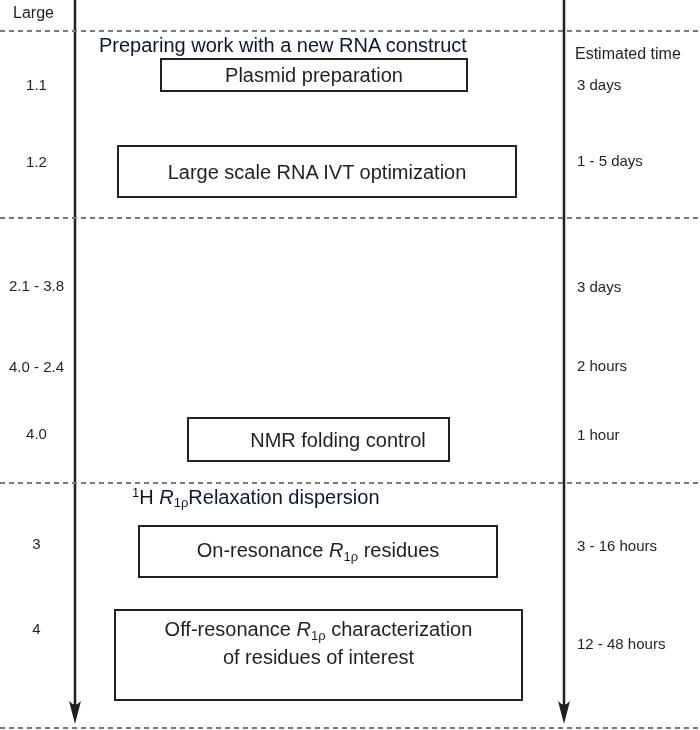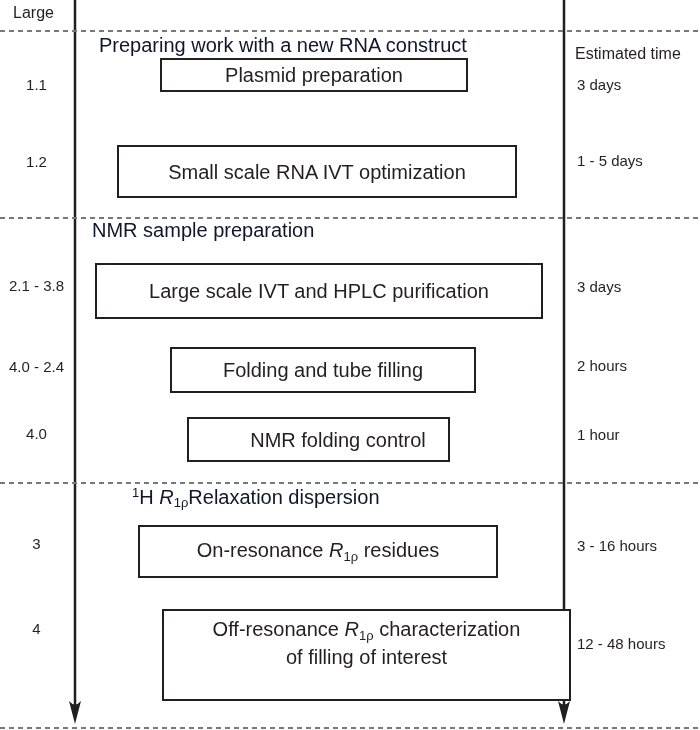--- a/index.html
+++ b/index.html
@@ -33,21 +33,21 @@
   .taskbox .sb{font-size:13px;vertical-align:-4px;}
   .arrow{position:absolute;top:0;}
   .arrow-left{left:66px;}
   .arrow-right{left:555px;}
   .b1{left:160px;top:58px;width:308px;height:34px;}
   .b2{left:117px;top:145px;width:400px;height:53px;}
   .b3{left:95px;top:263px;width:448px;height:56px;}
   .b4{left:170px;top:347px;width:306px;height:46px;}
   .b5{left:187px;top:417px;width:263px;height:45px;padding-left:39px;}
   .b6{left:138px;top:525px;width:360px;height:53px;}
-  .b7{left:114px;top:609px;width:409px;height:92px;padding-bottom:24px;margin-left:48px;}
+  .b7{left:114px;top:609px;width:409px;height:92px;padding-bottom:24px;}
   .line{display:block;}
 </style>
 </head>
 <body>
 
 <div id="figure">
 
   <div class="hdr hdr-step">Large</div>
   <div class="hdr hdr-time">Estimated time</div>
 
@@ -59,61 +59,54 @@
     <line x1="9" y1="0" x2="9" y2="707" stroke="#231f20" stroke-width="2.5"></line>
     <path d="M9 724 L3 701 Q9 708 15 701 Z" fill="#231f20"></path>
   </svg>
 
   <div class="divider d1"></div>
   <div class="divider d2"></div>
   <div class="divider d3"></div>
   <div class="divider d4"></div>
 
   <div class="seclabel s1">Preparing work with a new RNA construct</div>
-  <div class="seclabel s2">NMR sample preparation</div>
   <div class="seclabel s3"><span class="sp">1</span><span>H </span><i>R</i><span class="sb">1ρ</span><span>Relaxation dispersion</span></div>
 
   <div class="steplbl" style="top:76px">1.1</div>
   <div class="taskbox b1">
       <span>Plasmid preparation</span>
     </div>
   <div class="timelbl" style="top:76px">3 days</div>
 
   <div class="steplbl" style="top:153px">1.2</div>
   <div class="taskbox b2">
-      <span>Small scale RNA IVT optimization</span>
+      <span>Large scale RNA IVT optimization</span>
     </div>
   <div class="timelbl" style="top:152px">1 - 5 days</div>
 
   <div class="steplbl" style="top:277px">2.1 - 3.8</div>
-  <div class="taskbox b3">
-      <span>Large scale IVT and HPLC purification</span>
-    </div>
   <div class="timelbl" style="top:278px">3 days</div>
 
   <div class="steplbl" style="top:358px">4.0 - 2.4</div>
-  <div class="taskbox b4">
-      <span>Folding and tube filling</span>
-    </div>
   <div class="timelbl" style="top:357px">2 hours</div>
 
   <div class="steplbl" style="top:425px">4.0</div>
   <div class="taskbox b5">
       <span>NMR folding control</span>
     </div>
   <div class="timelbl" style="top:426px">1 hour</div>
 
   <div class="steplbl" style="top:535px">3</div>
   <div class="taskbox b6">
     <span><span>On-resonance </span><i>R</i><span class="sb">1ρ</span><span> residues</span></span>
   </div>
   <div class="timelbl" style="top:537px">3 - 16 hours</div>
 
   <div class="steplbl" style="top:620px">4</div>
   <div class="taskbox b7">
     <span>
       <span class="line"><span>Off-resonance </span><i>R</i><span class="sb">1ρ</span><span> characterization</span></span>
-      <span class="line">of filling of interest</span>
+      <span class="line">of residues of interest</span>
     </span>
   </div>
   <div class="timelbl" style="top:635px">12 - 48 hours</div>
 
 </div>
 
 </body></html>

